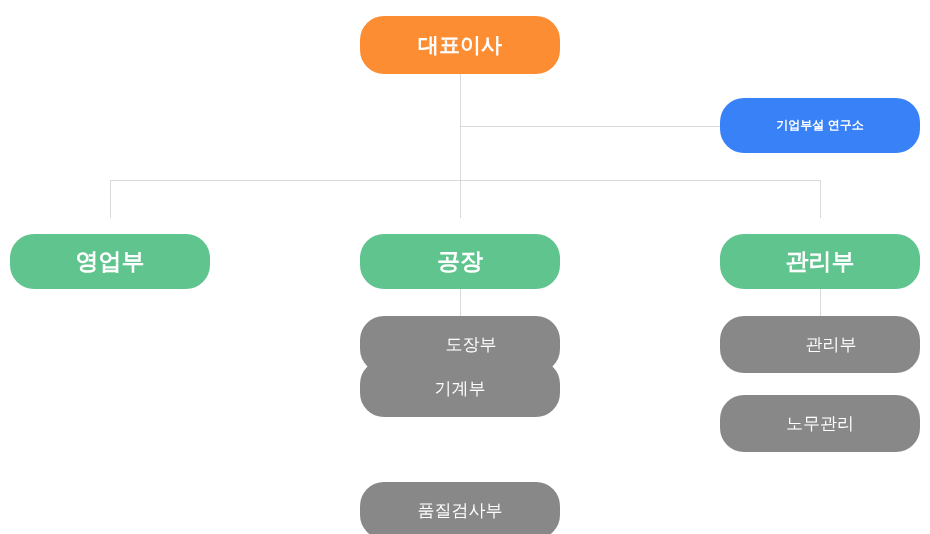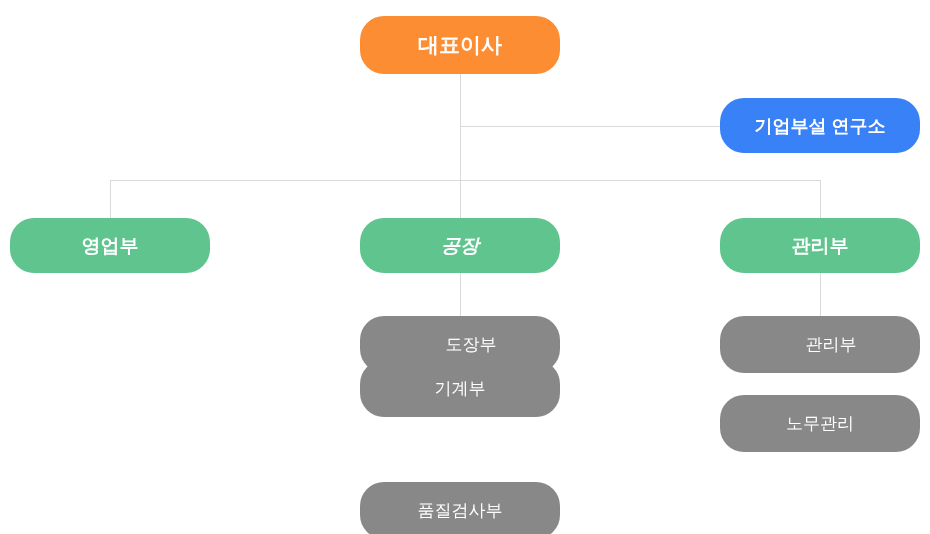--- a/index.html
+++ b/index.html
@@ -19,24 +19,24 @@
     width: 200px;
     display: flex;
     align-items: center;
     justify-content: center;
     color: #ffffff;
     text-align: center;
     box-sizing: border-box;
     border-radius: 24px;
   }
   .box-ceo      { left: 360px; top: 16px;  height: 58px; font-size: 21px; font-weight: bold; }
-  .box-research { left: 720px; top: 98px;  height: 55px; font-size: 18px; font-weight: bold; }
-  .box-dept     { top: 218px; height: 55px; font-size: 19px; font-weight: bold; }
+  .box-research { left: 720px; top: 98px;  height: 55px; font-size: 12px; font-weight: bold; }
+  .box-dept     { top: 234px; height: 55px; font-size: 23px; font-weight: bold; }
   .dept-0 { left: 10px; }
-  .dept-1 { left: 360px; font-style: italic; }
+  .dept-1 { left: 360px; }
   .dept-2 { left: 720px; }
   .box-sub { height: 57px; font-size: 17px; font-weight: 500; }
   .col-factory    { left: 360px; }
   .col-management { left: 720px; }
   .sub-row-0 { top: 316px; padding-left: 22px; }
   .sub-row-1 { top: 360px; }
   .sub-row-2 { top: 450px; margin-top: 32px; }
   .connector {
     position: absolute;
     background: #d9d9d9;

